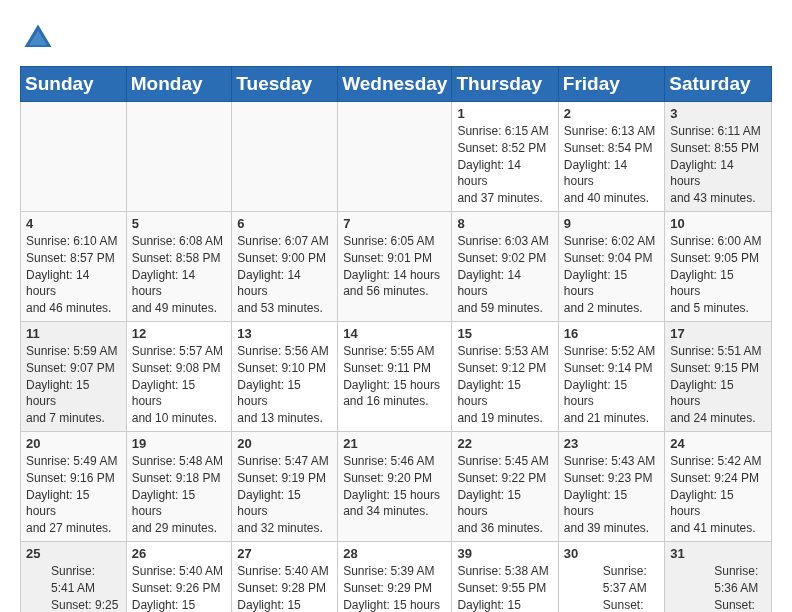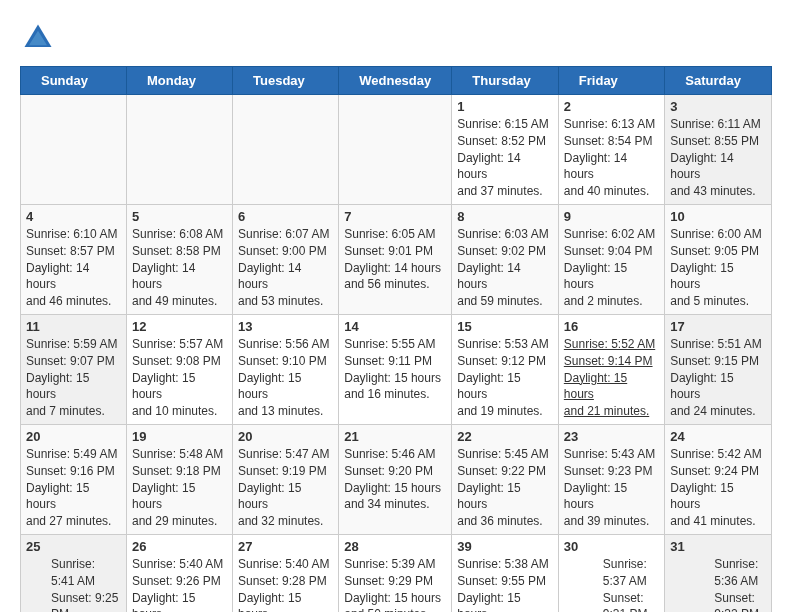--- a/index.html
+++ b/index.html
@@ -52,23 +52,23 @@
       font-size: 16px;
       color: #555;
     }
     table {
       width: 100%;
       border-collapse: collapse;
     }
     th {
       background: #2a6db5;
       color: #fff;
-      font-size: 13px;
-      font-weight: bold;
-      padding: 6px 20px;
+      font-size: 19px;
+      font-weight: bold;
+      padding: 6px 4px;
       text-align: left;
       border: 1px solid #1a5a9a;
     }
     td {
       vertical-align: top;
       border: 1px solid #ccc;
       padding: 4px 5px;
       width: 107px;
       min-height: 80px;
       font-size: 11px;
@@ -238,21 +238,21 @@
         </td>
         <td>
           <span class="day-num">15</span>
           <div class="day-info" style="white-space: pre-line;">Sunrise: 5:53 AM
 Sunset: 9:12 PM
 Daylight: 15 hours
 and 19 minutes.</div>
         </td>
         <td>
           <span class="day-num">16</span>
-          <div class="day-info" style="white-space: pre-line; text-decoration: underline;">Sunrise: 5:52 AM
+          <div class="day-info" style="white-space: pre-line;">Sunrise: 5:52 AM
 Sunset: 9:14 PM
 Daylight: 15 hours
 and 21 minutes.</div>
         </td>
         <td class="weekend">
           <span class="day-num">17</span>
           <div class="day-info" style="white-space: pre-line;">Sunrise: 5:51 AM
 Sunset: 9:15 PM
 Daylight: 15 hours
 and 24 minutes.</div>

